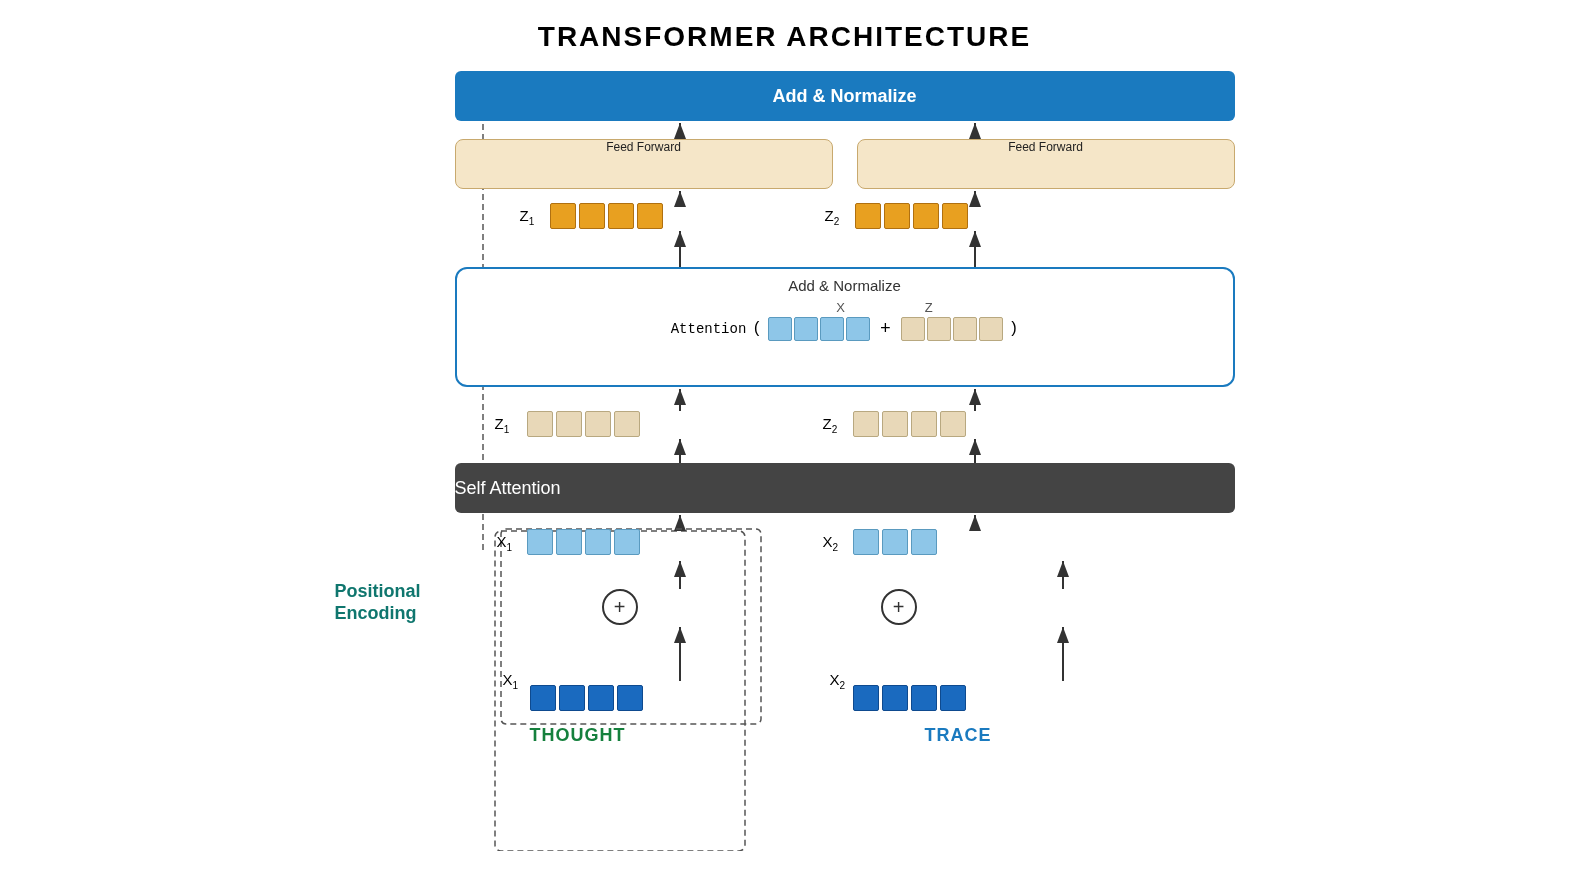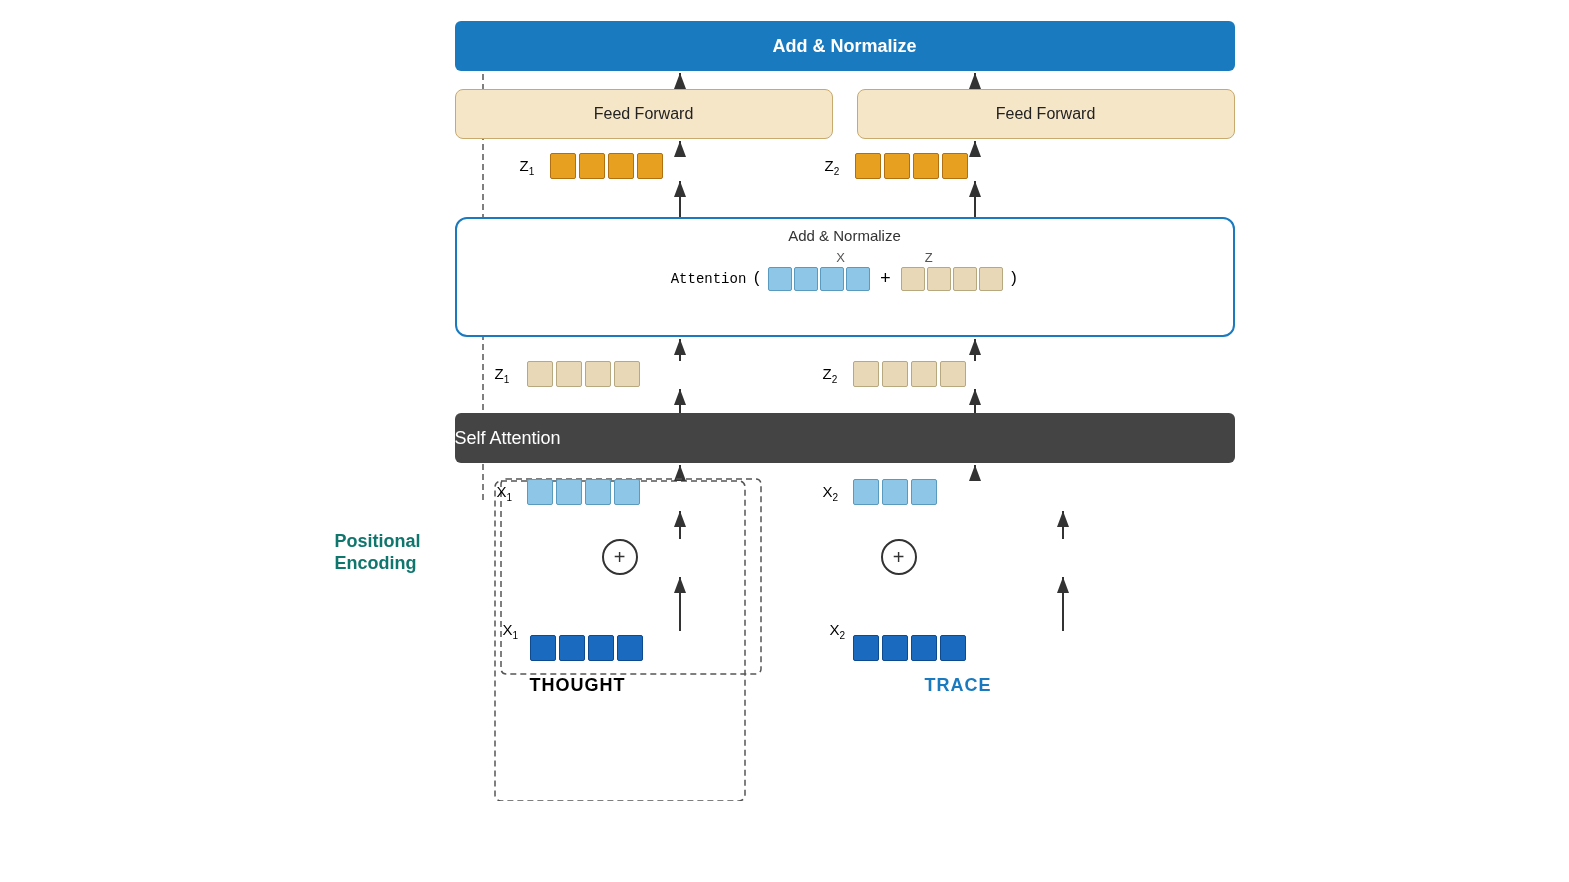--- a/index.html
+++ b/index.html
@@ -56,23 +56,23 @@
       display: flex;
       gap: 24px;
       height: 50px;
     }
     .feed-forward-box {
       flex: 1;
       background: #f5e6c8;
       border: 1.5px solid #c8a96e;
       border-radius: 8px;
       display: flex;
-      align-items: center;
-      justify-content: center;
-      font-size: 16px;
+      align-items: flex-start;
+      justify-content: center;
+      font-size: 12px;
       color: #222;
     }
     .token-orange {
       width: 26px;
       height: 26px;
       background: #e8a020;
       border: 1px solid #b07010;
       border-radius: 2px;
     }
     
@@ -182,21 +182,21 @@
       border: 1px solid #0e4a8f;
       border-radius: 2px;
     }
     
     .word-thought {
       position: absolute;
       left: 195px;
       top: 654px;
       font-size: 18px;
       font-weight: 700;
-      color: #000000;
+      color: #15803d;
       letter-spacing: 1px;
     }
     .word-trace {
       position: absolute;
       left: 590px;
       top: 654px;
       font-size: 18px;
       font-weight: 700;
       color: #1a7abf;
       letter-spacing: 1px;
@@ -210,20 +210,21 @@
     }
     
     sub {
       font-size: 10px;
     }
   </style>
 </head>
 <body>
 
 <div class="diagram-container">
+  <div class="main-title">TRANSFORMER ARCHITECTURE</div>
   <div class="diagram-body">
 
     <svg class="arrows-svg" viewBox="0 0 780 780" xmlns="http://www.w3.org/2000/svg">
       <defs>
         <marker id="arrowhead" markerWidth="8" markerHeight="6" refX="8" refY="3" orient="auto">
           <polygon points="0 0, 8 3, 0 6" fill="#333"></polygon>
         </marker>
         <marker id="arrowhead-white" markerWidth="8" markerHeight="6" refX="8" refY="3" orient="auto">
           <polygon points="0 0, 8 3, 0 6" fill="#333"></polygon>
         </marker>

